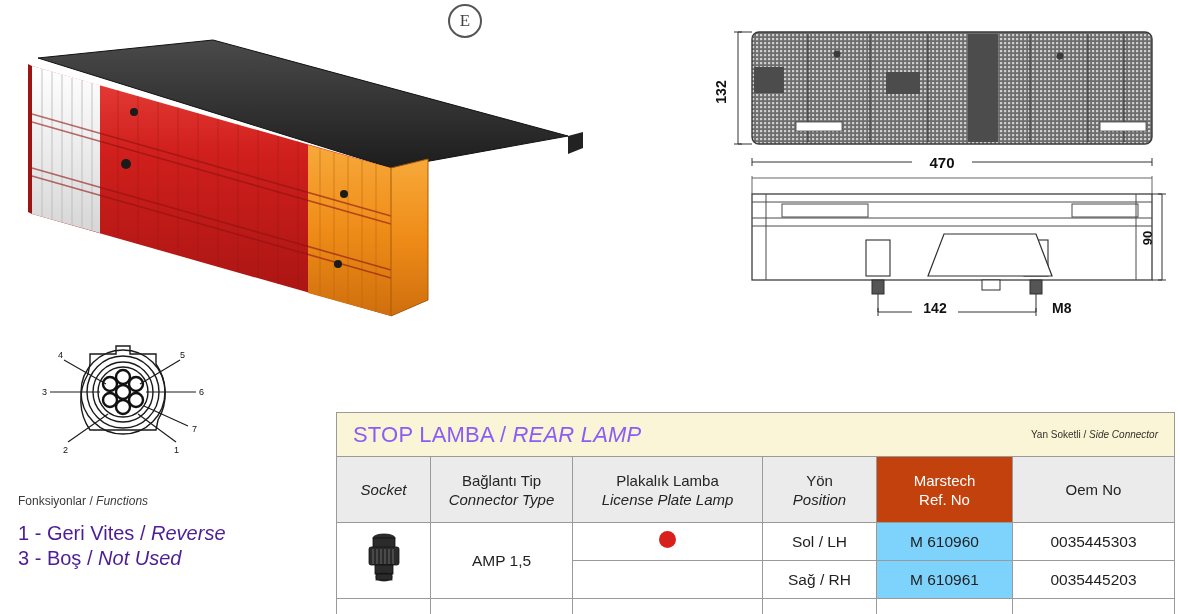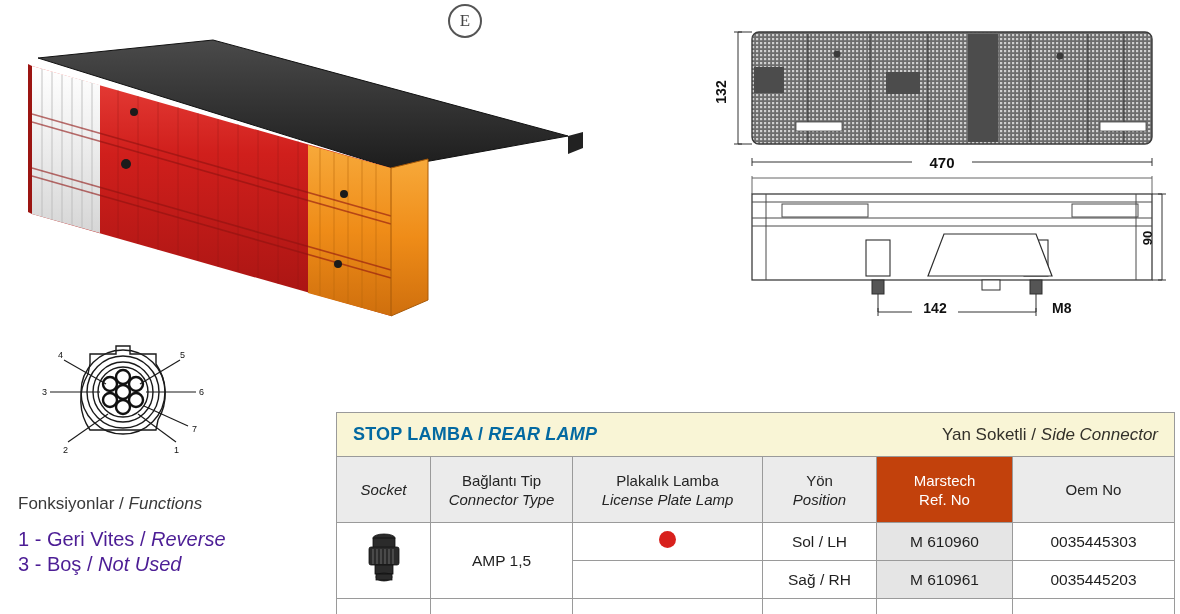--- a/index.html
+++ b/index.html
@@ -23,21 +23,21 @@
   }
 
   
   #product-photo { position: absolute; left: 8px; top: 28px; width: 600px; height: 300px; }
 
   
   #pinout { position: absolute; left: 28px; top: 322px; width: 210px; height: 140px; }
 
   
   #functions { position: absolute; left: 18px; top: 494px; width: 320px; }
-  #functions .fn-title { font-size: 17px; color: #3a3a3a; margin-bottom: 13px; white-space: nowrap; }
+  #functions .fn-title { font-size: 12px; color: #3a3a3a; margin-bottom: 13px; white-space: nowrap; }
   #functions .fn-title .en { font-style: italic; }
   #functions ul { list-style: none; margin: 0; padding: 0; }
   #functions li { font-size: 20px; color: #4c1d95; line-height: 25px; white-space: nowrap; }
   #functions li .en { font-style: italic; }
 
   
   #drawing-front { position: absolute; left: 700px; top: 22px; width: 470px; height: 152px; }
   #drawing-side  { position: absolute; left: 700px; top: 172px; width: 470px; height: 168px; }
 
   
@@ -50,37 +50,37 @@
 
   .title-band {
     background: #f9f5d6;
     height: 44px;
     padding: 0 16px !important;
     vertical-align: middle;
   }
   .title-band .band-inner {
     display: flex; align-items: center; justify-content: space-between;
   }
-  .band-left { font-size: 18px; font-weight: bold; color: #0369a1; letter-spacing: .2px; }
+  .band-left { font-size: 22px; font-weight: normal; color: #8b5cf6; letter-spacing: .2px; }
   .band-left .en { font-style: italic; }
-  .band-right { font-size: 17px; color: #33312a; }
+  .band-right { font-size: 10px; color: #33312a; }
   .band-right .en { font-style: italic; }
 
   .col-head {
     background: #ebebeb; height: 66px;
     text-align: center; vertical-align: middle;
     font-size: 15px; color: #242424; line-height: 19px;
   }
   .col-head .en { font-style: italic; display: block; }
   .col-head .tr { display: block; }
   .col-head.accent { background: #c2410c; color: #fff; }
 
   .cell { height: 38px; text-align: center; vertical-align: middle;
           font-size: 15.5px; color: #1f1f1f; background:#fff; }
-  .cell.tinted { background: #e5e5e5; }
+  .cell.tinted { background: #7dd3fc; }
   .cell .en { }
   .cell-socket { background: #fff; vertical-align: middle; text-align: center; }
 
   .red-dot { width: 17px; height: 17px; border-radius: 50%; background: #d8211d;
              display: inline-block; }
 
   .partial-row td { height: 22px; background: #fff; }
 </style>
 </head>
 <body>

